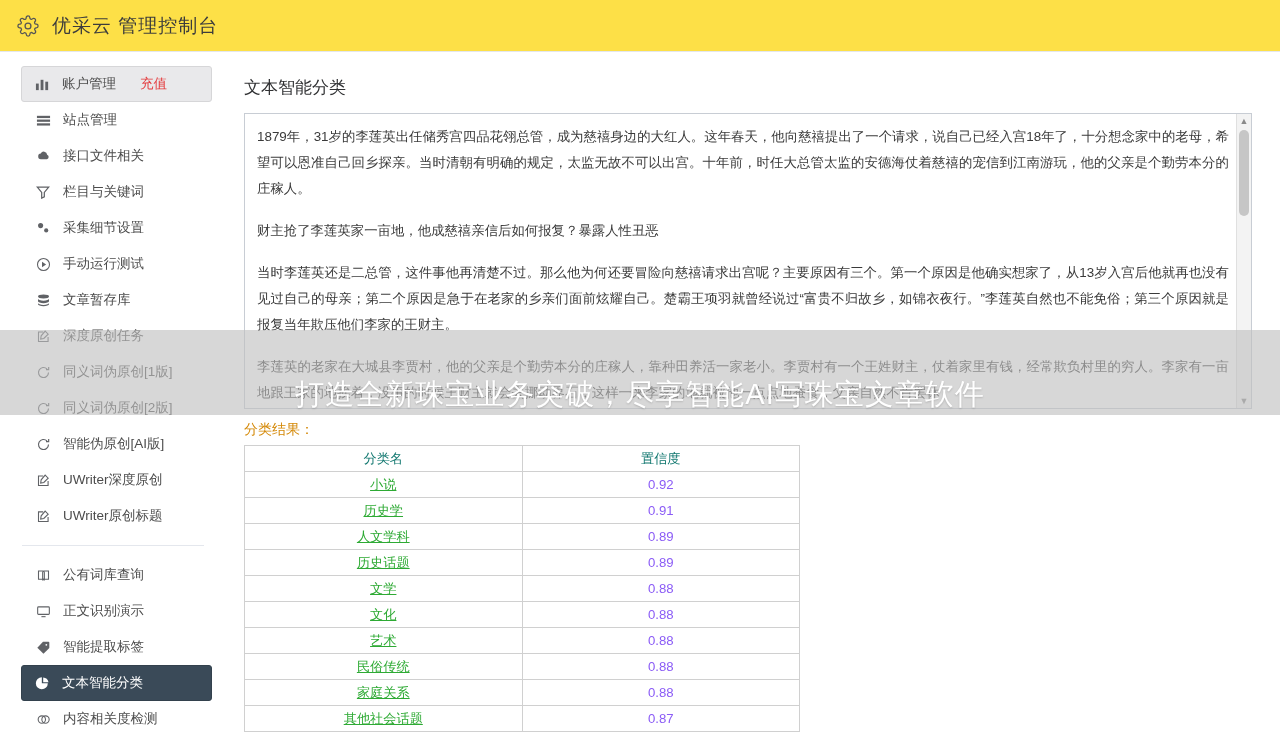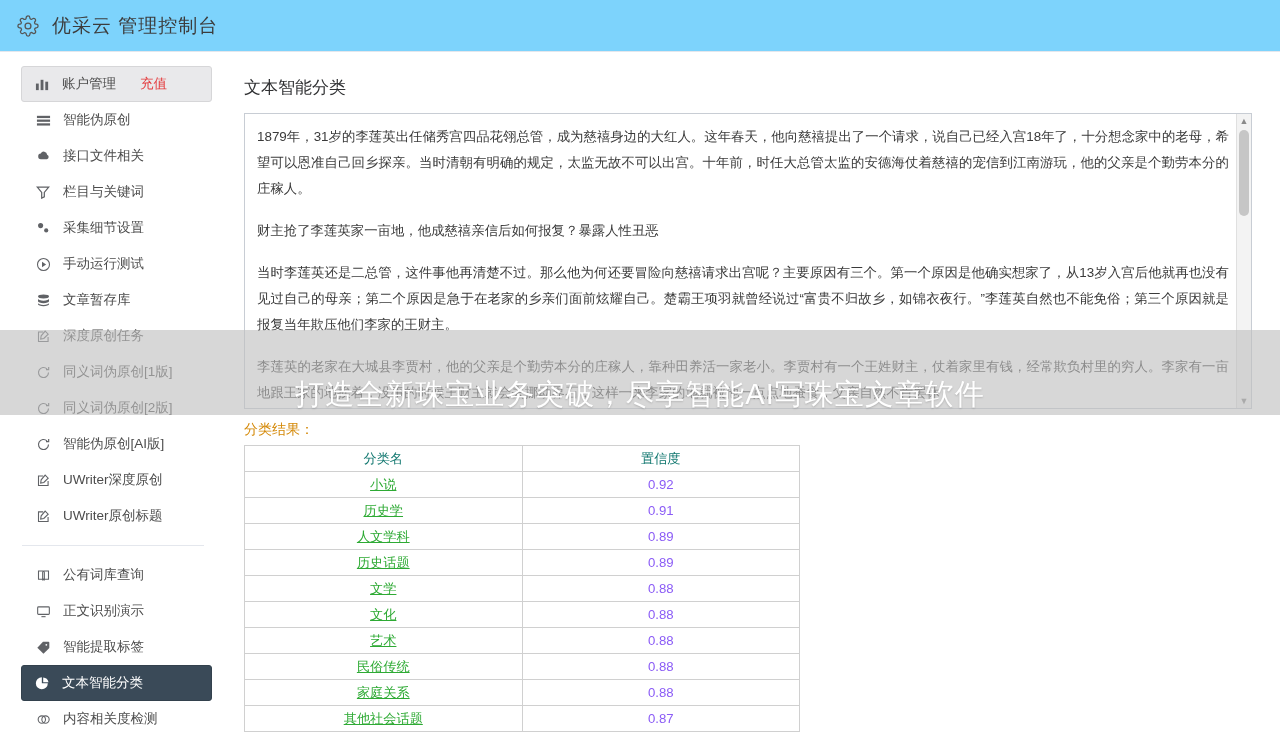--- a/index.html
+++ b/index.html
@@ -18,21 +18,21 @@
     background: #fff;
   }
   
   .header {
     height: 52px;
     border-bottom: 1px solid #e4e7ed;
     display: flex;
     align-items: center;
     padding-left: 16px;
     box-sizing: border-box;
-    background: #7dd3fc;
+    background: #fde047;
   }
   .header .gear {
     width: 24px;
     height: 24px;
     margin-right: 12px;
     color: #555;
     display: flex;
     align-items: center;
     justify-content: center;
   }
@@ -243,21 +243,21 @@
       </div>
 
       <div class="nav-item">
         <span class="ico">
           <svg width="15" height="15" viewBox="0 0 16 16" fill="currentColor">
               <rect x="1" y="3" width="14" height="2.4"></rect>
               <rect x="1" y="7" width="14" height="2.4"></rect>
               <rect x="1" y="11" width="14" height="2.4"></rect>
             </svg>
         </span>
-        <span>智能伪原创</span>
+        <span>站点管理</span>
       </div>
 
       <div class="nav-item">
         <span class="ico">
           <svg width="16" height="16" viewBox="0 0 20 20" fill="currentColor">
               <path d="M15.2 8.3a4.2 4.2 0 0 0-8-1.3A3.4 3.4 0 0 0 4 10.4 3.4 3.4 0 0 0 7.4 14h7.4a3 3 0 0 0 .4-5.7z"></path>
             </svg>
         </span>
         <span>接口文件相关</span>
       </div>

